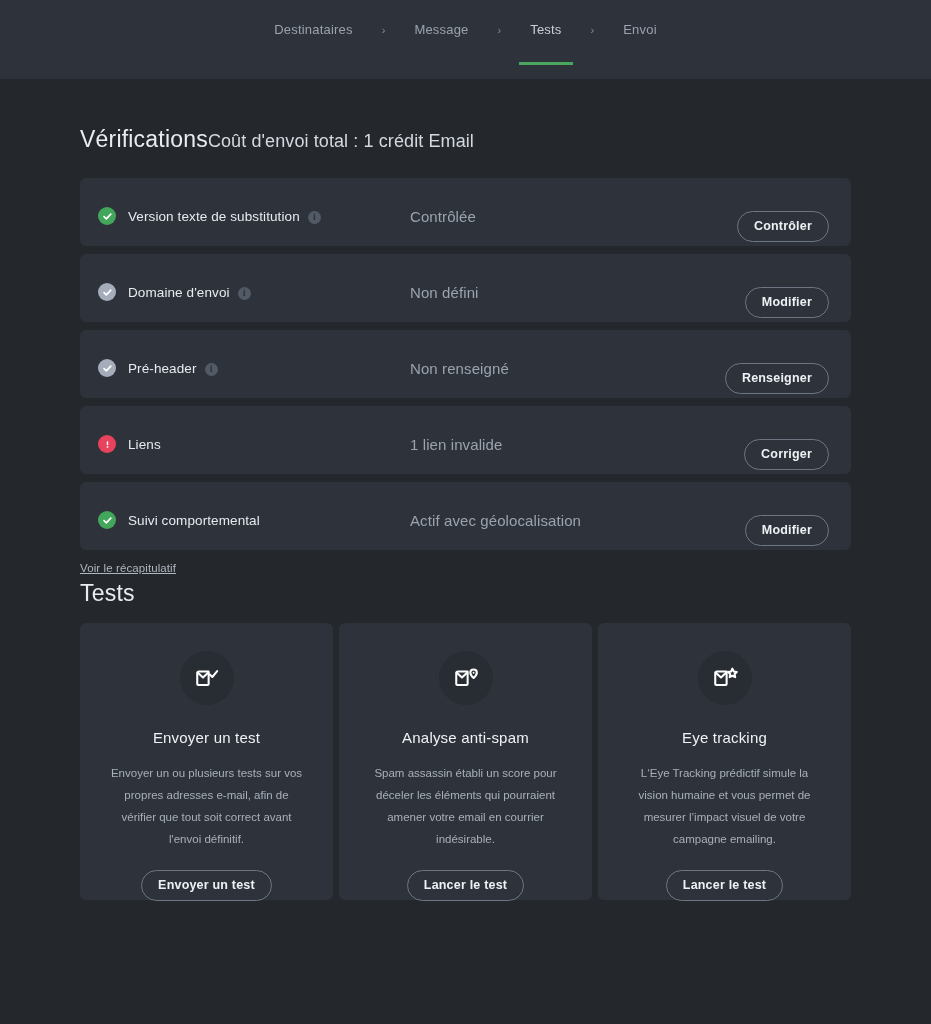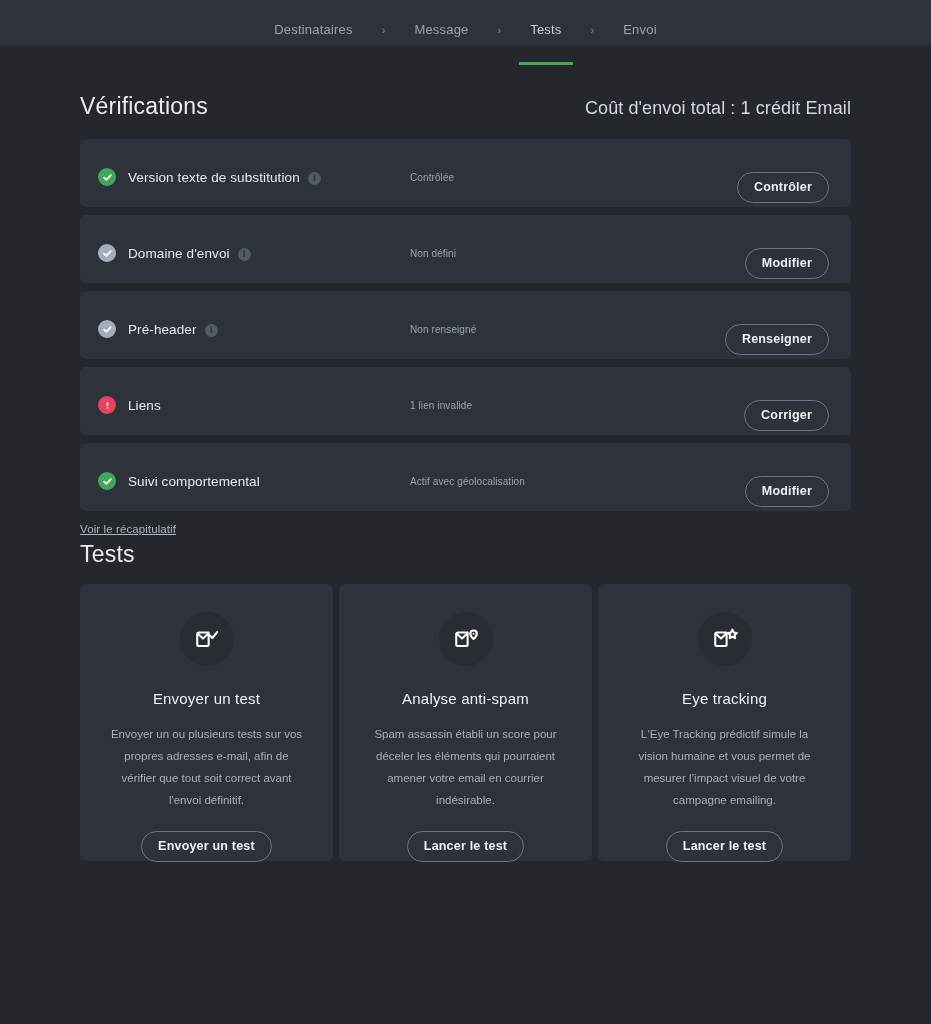--- a/index.html
+++ b/index.html
@@ -6,21 +6,21 @@
   html, body {
     width: 931px;
     height: 1024px;
     background: #24282d;
     font-family: "Liberation Sans", sans-serif;
     -webkit-font-smoothing: antialiased;
   }
 
   
   .topnav {
-    height: 46px;
+    height: 79px;
     background: #2e333b;
     display: flex;
     align-items: flex-start;
     justify-content: center;
     position: relative;
   }
   .steps {
     display: flex;
     align-items: center;
     height: 65px;
@@ -58,23 +58,23 @@
     margin-top: -6px;
     user-select: none;
   }
 
   
   .page { padding: 0 80px; }
 
   .section-head {
     display: flex;
     align-items: baseline;
-    justify-content: space-between;
+    justify-content: flex-start;
     padding-top: 47px;
-    padding-bottom: 19px;
+    padding-bottom: 25px;
   }
   .section-title {
     font-size: 23px;
     color: #e9ecf0;
     font-weight: 400;
     letter-spacing: .2px;
   }
   .cost-text {
     font-size: 18px;
     color: #d4d9e0;
@@ -128,21 +128,21 @@
     font-family: "Liberation Serif", serif;
     font-size: 10px;
     line-height: 1;
     color: #2e333b;
     font-weight: bold;
     position: relative;
     top: -0.5px;
   }
   .vrow-state {
     flex: 1;
-    font-size: 10px;
+    font-size: 15px;
     color: #9aa3ae;
     letter-spacing: .1px;
   }
   .pill-btn {
     border: 1px solid #6d7682;
     background: transparent;
     color: #eef1f4;
     font-family: "Liberation Sans", sans-serif;
     font-size: 12.5px;
     font-weight: bold;

